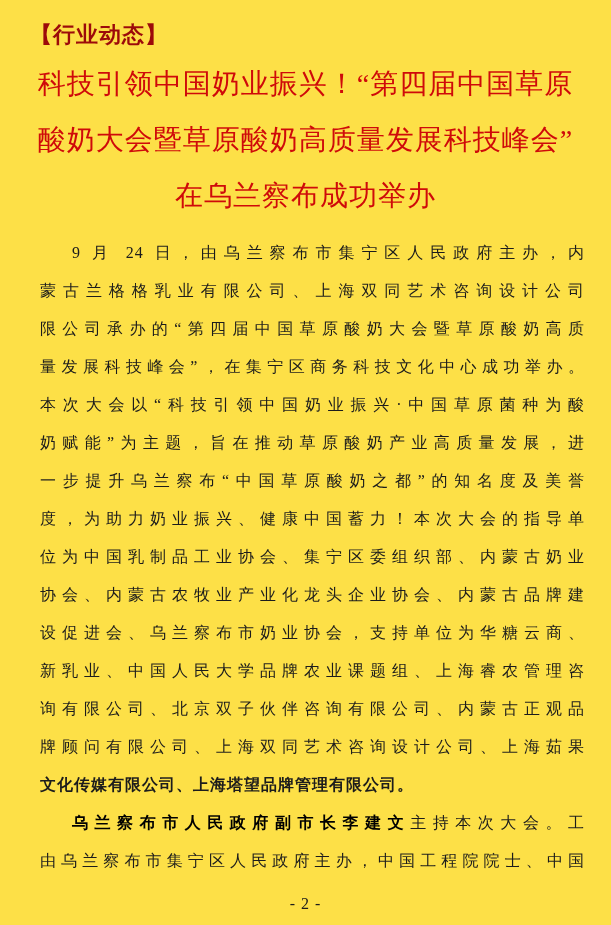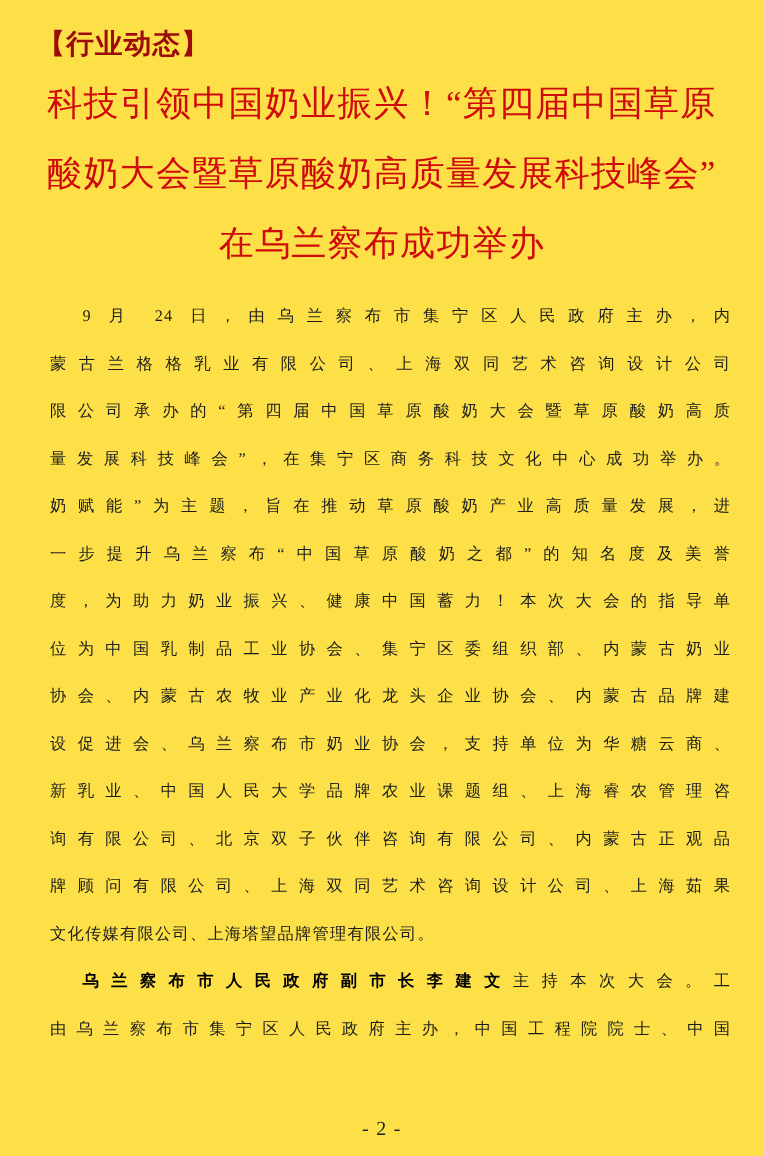--- a/index.html
+++ b/index.html
@@ -24,32 +24,33 @@
     margin:8px 36px 0 36px;
     text-align:center;
     font-size:28px;
     line-height:56px;
     font-weight:normal;
     color:#cf0a0a;
     letter-spacing:1px;
   }
   .doc-body{
     margin:10px 26px 0 40px;
-    font-size:13px;
+    font-size:16px;
     line-height:38px;
     letter-spacing:1px;
     color:#1c1c1c;
   }
   .line{
     text-align:justify;
     text-align-last:justify;
     text-justify:inter-character;
   }
   .line.para-end{
     text-align-last:left;
+    font-weight:bold;
   }
   .line.indent{
     text-indent:2em;
   }
   .bold-lead{
     font-weight:bold;
     color:#000000;
     margin-top:48px;
   }
   .page-number{
@@ -75,20 +76,21 @@
     <div class="title-line">在乌兰察布成功举办</div>
   </div>
 
   <div class="doc-body">
 
     <div class="paragraph">
       <div class="line indent">9 月 24 日，由乌兰察布市集宁区人民政府主办，内</div>
       <div class="line">蒙古兰格格乳业有限公司、上海双同艺术咨询设计公司</div>
       <div class="line">限公司承办的“第四届中国草原酸奶大会暨草原酸奶高质</div>
       <div class="line">量发展科技峰会”，在集宁区商务科技文化中心成功举办。</div>
+      <div class="line">本次大会以“科技引领中国奶业振兴·中国草原菌种为酸</div>
       <div class="line">奶赋能”为主题，旨在推动草原酸奶产业高质量发展，进</div>
       <div class="line">一步提升乌兰察布“中国草原酸奶之都”的知名度及美誉</div>
       <div class="line">度，为助力奶业振兴、健康中国蓄力！本次大会的指导单</div>
       <div class="line">位为中国乳制品工业协会、集宁区委组织部、内蒙古奶业</div>
       <div class="line">协会、内蒙古农牧业产业化龙头企业协会、内蒙古品牌建</div>
       <div class="line">设促进会、乌兰察布市奶业协会，支持单位为华糖云商、</div>
       <div class="line">新乳业、中国人民大学品牌农业课题组、上海睿农管理咨</div>
       <div class="line">询有限公司、北京双子伙伴咨询有限公司、内蒙古正观品</div>
       <div class="line">牌顾问有限公司、上海双同艺术咨询设计公司、上海茹果</div>
       <div class="line para-end">文化传媒有限公司、上海塔望品牌管理有限公司。</div>

